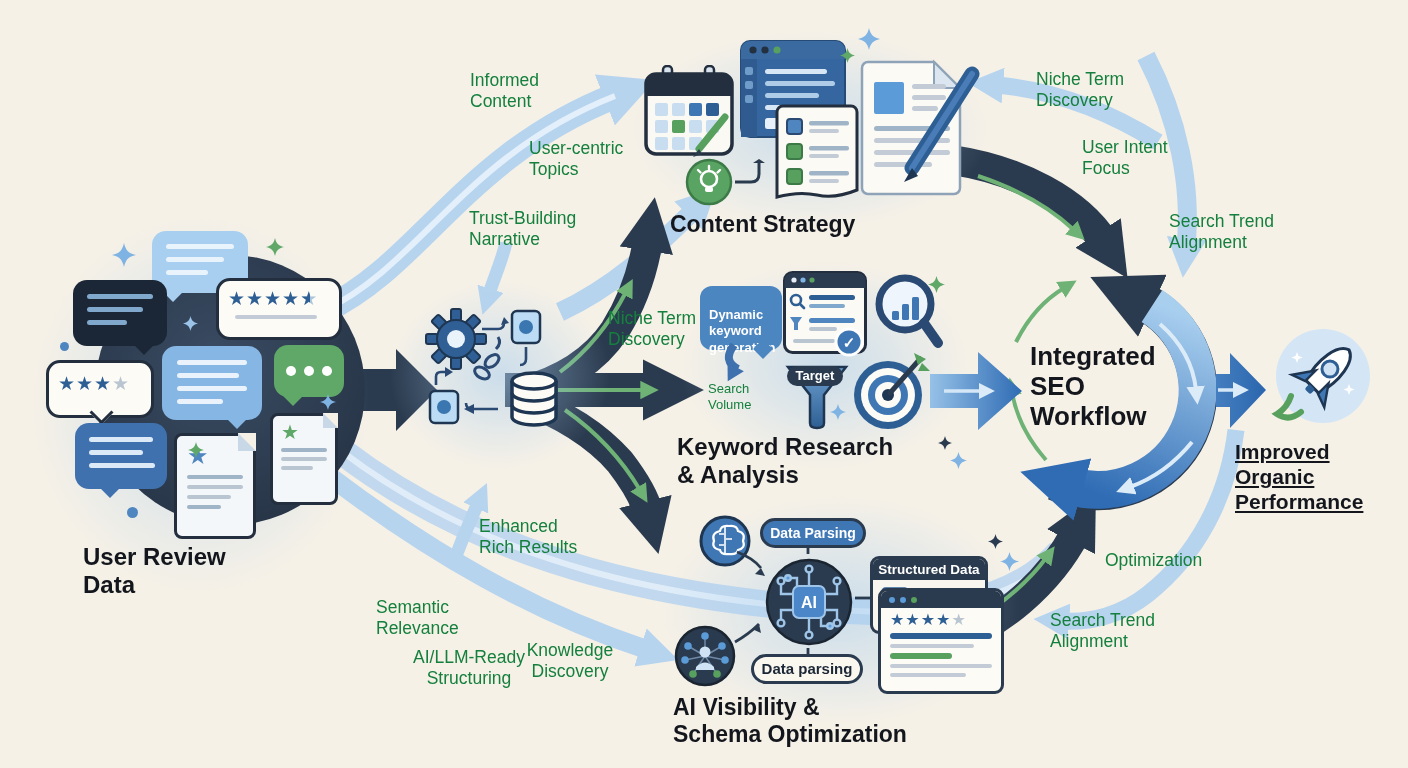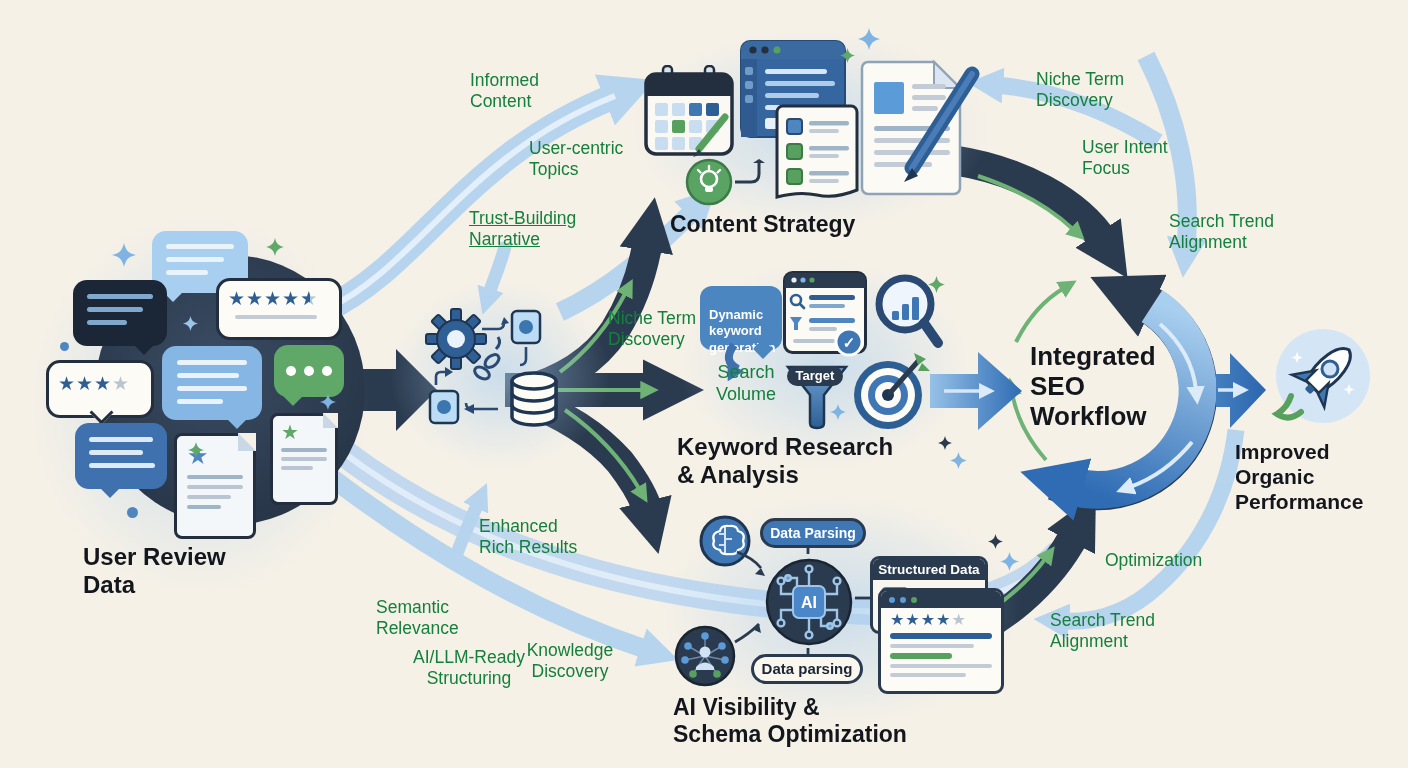--- a/index.html
+++ b/index.html
@@ -354,21 +354,21 @@
     <div class="tail" style="right:12px;background:#4C86C0;"></div>
     <div style="color:#fff;font-weight:700;font-size:13px;line-height:1.25;padding:21px 0 0 9px;white-space:pre-line;">Dynamic
 keyword
 generation</div>
   </div>
 
   <svg width="50" height="46" viewBox="0 0 50 46" style="position:absolute;left:22px;top:78px;">
     <path d="M22 2 Q10 18 26 26" stroke="#3E71AE" stroke-width="8" fill="none"></path>
     <path d="M24 14 l4 18 -18 -6z" fill="#3E71AE" transform="rotate(-50 26 26)"></path>
   </svg>
-  <div class="label" style="position:absolute;left:18px;top:97px;width:76px;text-align:center;font-size:18px;z-index:4;">Search
+  <div class="label" style="position:absolute;left:18px;top:116px;width:76px;text-align:left;font-size:13px;z-index:4;">Search
 Volume</div>
 
   <svg width="84" height="92" viewBox="0 0 84 92" style="position:absolute;left:93px;top:6px;">
     <rect x="1.5" y="1.5" width="81" height="80" rx="8" fill="#FCFAF4" stroke="#232F3F" stroke-width="3"></rect>
     <path d="M1.5 10 a8 8 0 0 1 8 -8 h65 a8 8 0 0 1 8 8 v7 h-81 Z" fill="#2B3B4F"></path>
     <circle cx="11" cy="9" r="2.6" fill="#E8EEF5"></circle>
         <circle cx="20" cy="9" r="2.6" fill="#7FB3E3"></circle>
         <circle cx="29" cy="9" r="2.6" fill="#57A05E"></circle>
     <circle cx="13" cy="29" r="5" fill="none" stroke="#2E5F94" stroke-width="2.6"></circle>
     <path d="M17 33 l4 4" stroke="#2E5F94" stroke-width="2.6" stroke-linecap="round"></path>
@@ -547,30 +547,30 @@
       <path d="M0 -34 C 12 -30 16 -6 9 18 L -9 18 C -16 -6 -12 -30 0 -34 Z" fill="#fff" stroke="#1E3652" stroke-width="3"></path>
       <path d="M-9 4 L-23 24 L-9 19 Z" fill="#3F77B5" stroke="#1E3652" stroke-width="2.4"></path>
       <path d="M9 4 L23 24 L9 19 Z" fill="#3F77B5" stroke="#1E3652" stroke-width="2.4"></path>
       <circle cx="0" cy="-7" r="8" fill="#CFE3F5" stroke="#2E5F94" stroke-width="3"></circle>
       <rect x="-4" y="18" width="8" height="7" rx="2" fill="#2E5F94"></rect>
     </g>
     <path d="M34 88 Q 22 98 10 90 Q 20 84 24 72" stroke="#57A05E" stroke-width="6" fill="none" stroke-linecap="round"></path>
     <path d="M30 28 l1.5 4 4 1.5 -4 1.5 -1.5 4 -1.5 -4 -4 -1.5 4 -1.5z" fill="#fff"></path>
     <path d="M82 60 l1.5 4 4 1.5 -4 1.5 -1.5 4 -1.5 -4 -4 -1.5 4 -1.5z" fill="#fff"></path>
   </svg>
-  <div class="title" style="left:-20px;top:122px;width:166px;font-size:21px;">Improved
+  <div class="title" style="left:-20px;top:122px;width:166px;font-size:21px;text-decoration:underline;">Improved
 Organic
 Performance</div>
 </div>
 
 <div class="label" style="left:470px;top:70px;">Informed
 Content</div>
 <div class="label" style="left:529px;top:138px;">User-centric
 Topics</div>
-<div class="label" style="left:469px;top:208px;text-decoration:underline;">Trust-Building
+<div class="label" style="left:469px;top:208px;">Trust-Building
 Narrative</div>
 <div class="label" style="left:608px;top:308px;">Niche Term
 Discovery</div>
 <div class="label" style="left:479px;top:516px;">Enhanced
 Rich Results</div>
 <div class="label" style="left:376px;top:597px;width:116px;text-align:left;">Semantic
 Relevance</div>
 <div class="label" style="left:404px;top:647px;width:130px;text-align:center;">AI/LLM-Ready
 Structuring</div>
 <div class="label" style="left:515px;top:640px;width:110px;text-align:center;">Knowledge

